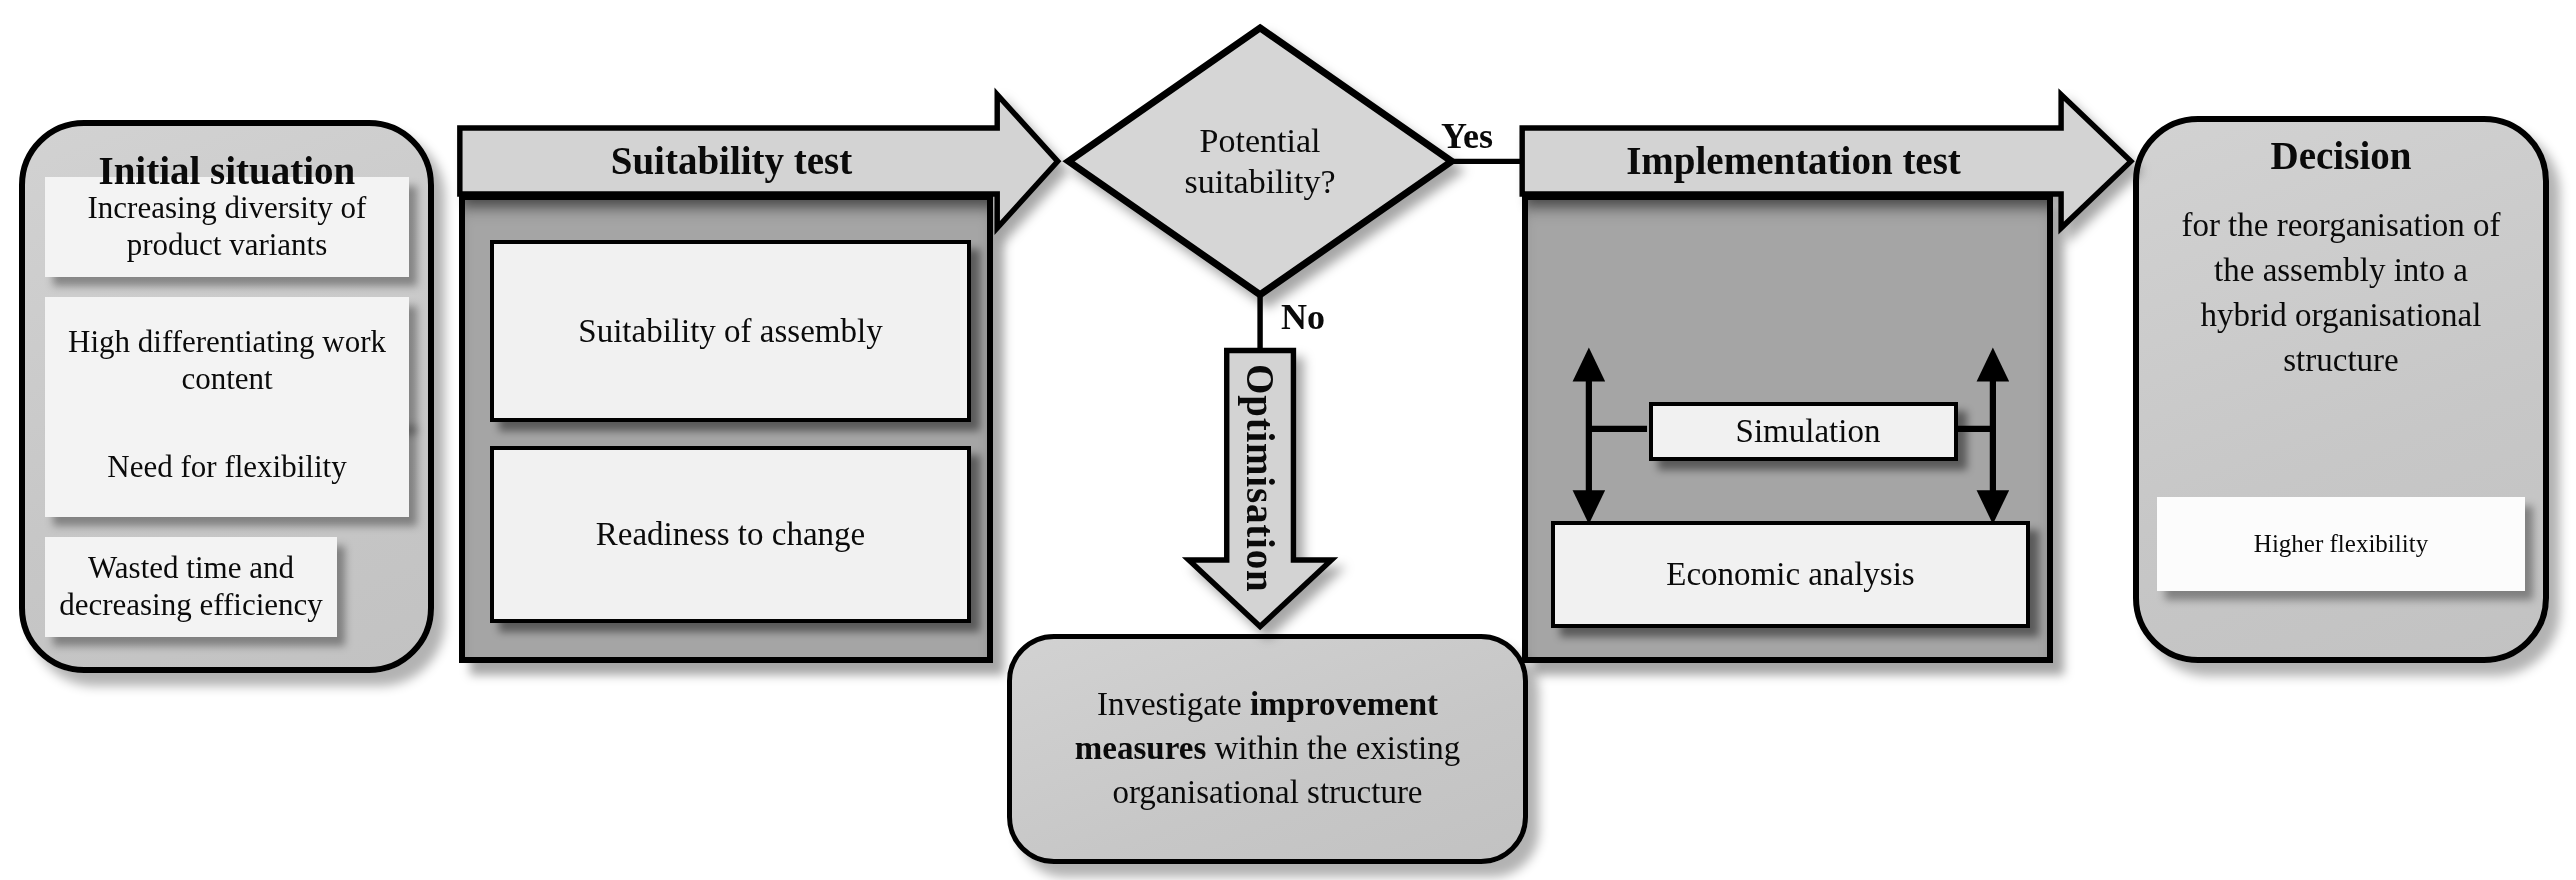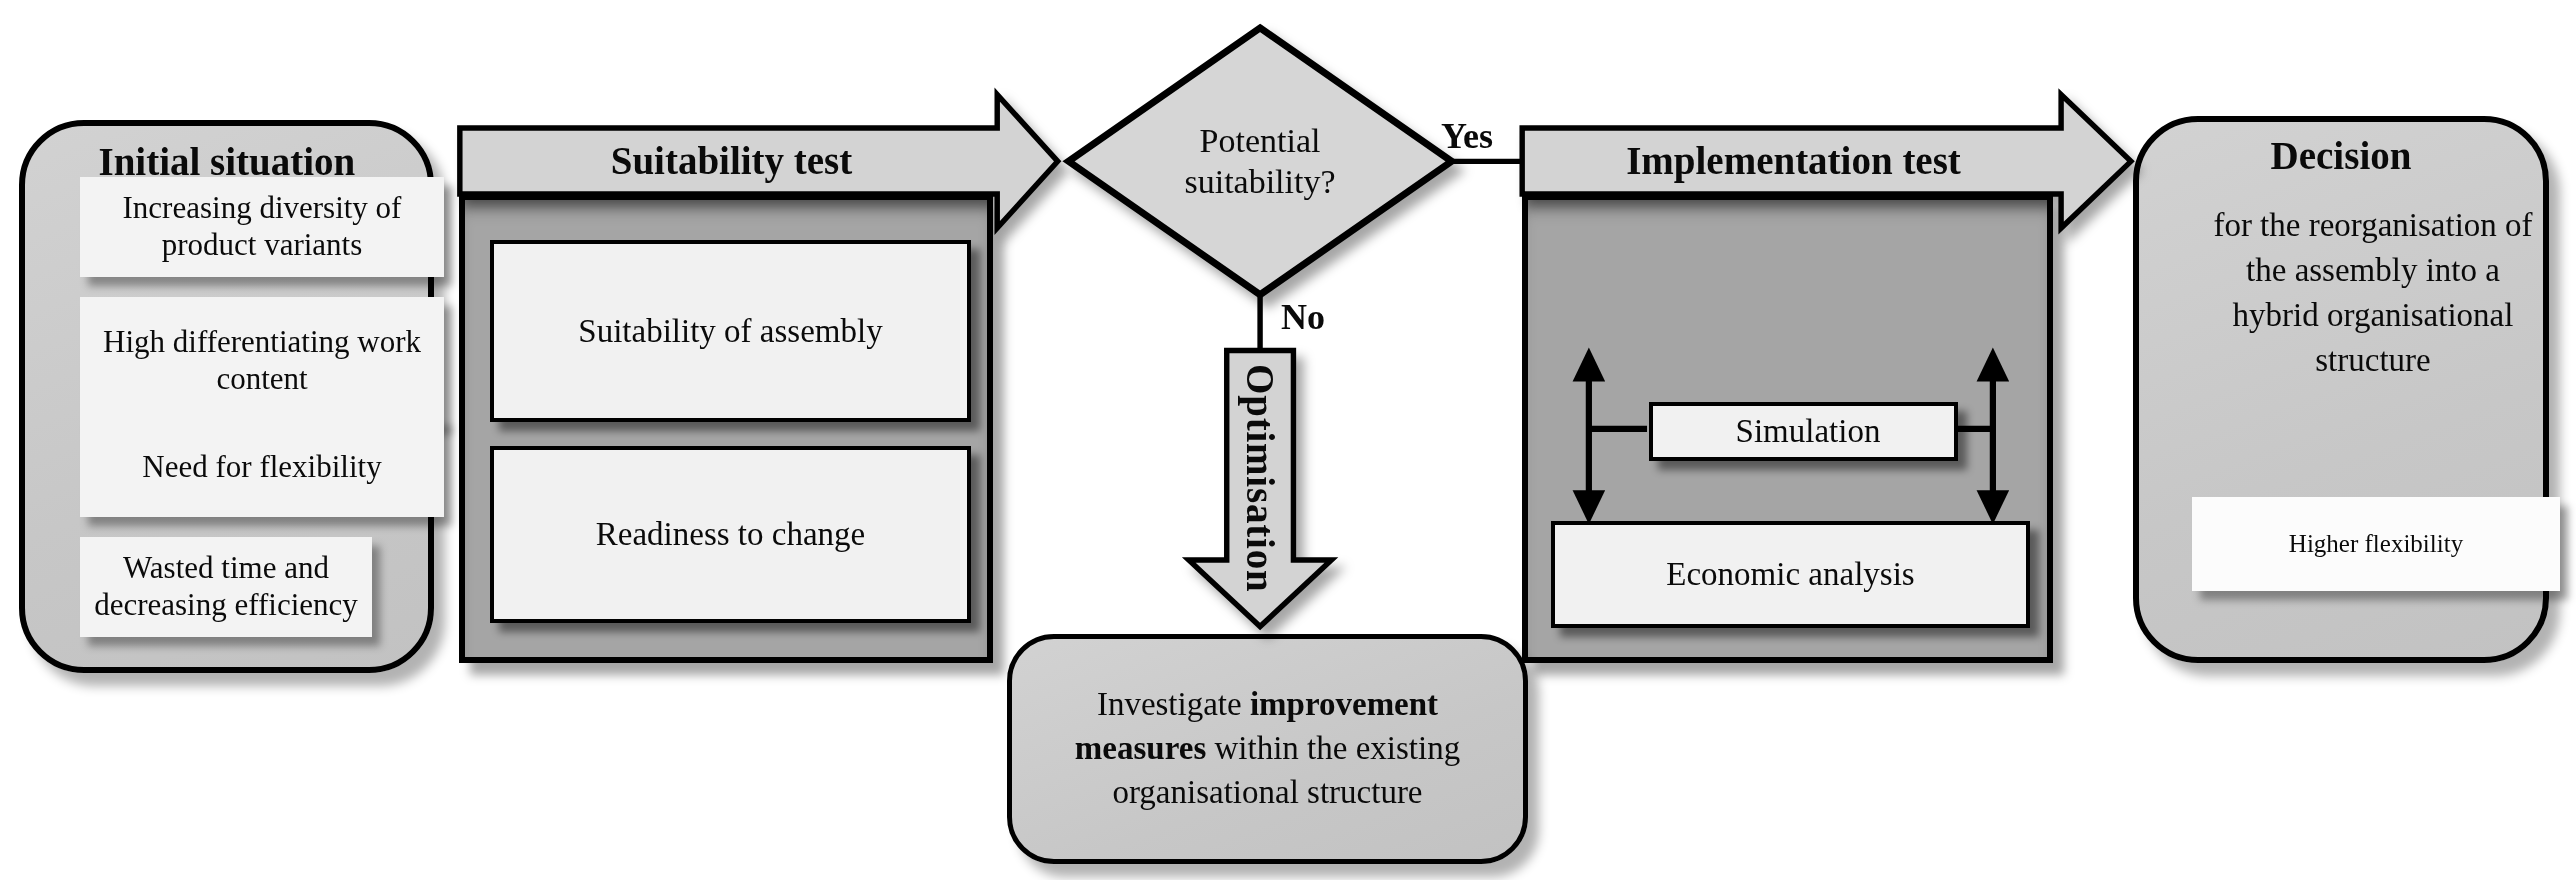--- a/index.html
+++ b/index.html
@@ -25,35 +25,35 @@
   .wbox{
     border:4.7px solid #000;background:#f1f1f1;
     box-shadow:9.3px 9.3px 7.8px rgba(0,0,0,.45);
     display:flex;align-items:center;justify-content:center;text-align:center;
     font-size:33px;line-height:1.18;
   }
   
   .item{
     background:#f3f3f3;box-shadow:7.8px 9.3px 7.8px rgba(0,0,0,.35);
     display:flex;align-items:center;justify-content:center;text-align:center;
-    font-size:31px;line-height:1.18;margin-left:35px;
+    font-size:31px;line-height:1.18;
   }
   .paneltitle{font-weight:bold;font-size:39px;text-align:center;}
   .bannerlabel{display:flex;align-items:center;justify-content:center;font-weight:bold;font-size:39px;}
   .dimtext{display:flex;align-items:center;justify-content:center;text-align:center;font-size:34px;line-height:1.22;}
   .yesno{font-weight:bold;font-size:36px;}
   .optlabel{
     writing-mode:vertical-rl;font-weight:bold;font-size:39px;
     display:flex;align-items:center;justify-content:center;letter-spacing:0.8px;
   }
   .note{
     display:flex;align-items:center;justify-content:center;text-align:center;
     font-size:33px;line-height:1.33;padding:0 26px;
   }
-  .decbody{text-align:center;font-size:33px;line-height:1.36;margin-left:32px;}
+  .decbody{text-align:center;font-size:33px;line-height:1.36;}
   .hbox{background:#fcfcfc;font-size:25px;align-items:center;}
   b{font-weight:bold;}
 </style>
 </head>
 <body>
 
 <div class="canvas">
 
   <div class="abs rpanel" style="left:19.4px;top:120px;width:415px;height:553px;"></div>
   <div class="abs item" style="left:45px;top:177px;width:364px;height:100px;">
@@ -118,21 +118,21 @@
       <line x1="2049" y1="553" x2="2124" y2="553" stroke="#000" stroke-width="8"></line>
     </g>
     <g>
       <line x1="2570" y1="486" x2="2570" y2="640" stroke="#000" stroke-width="8"></line>
       <polygon points="2570,448 2549,492 2591,492" fill="#000"></polygon>
       <polygon points="2570,676 2549,632 2591,632" fill="#000"></polygon>
       <line x1="2522" y1="553" x2="2570" y2="553" stroke="#000" stroke-width="8"></line>
     </g>
   </svg>
 
-  <div class="abs paneltitle" style="left:19.4px;top:139px;width:415px;">Initial situation</div>
+  <div class="abs paneltitle" style="left:19.4px;top:148px;width:415px;">Initial situation</div>
 
   <div class="abs bannerlabel" style="left:460px;top:126px;width:543px;height:68px;">Suitability test</div>
 
   <div class="abs bannerlabel" style="left:1522px;top:126px;width:543px;height:68px;">Implementation test</div>
 
   <div class="abs dimtext" style="left:1128px;top:113px;width:264px;height:96px;align-items:center;">
     <span style="display:inline-block;max-width:233px;">Potential suitability?</span>
   </div>
 
   <div class="abs yesno" style="left:1441px;top:115px;width:93px;">Yes</div>

